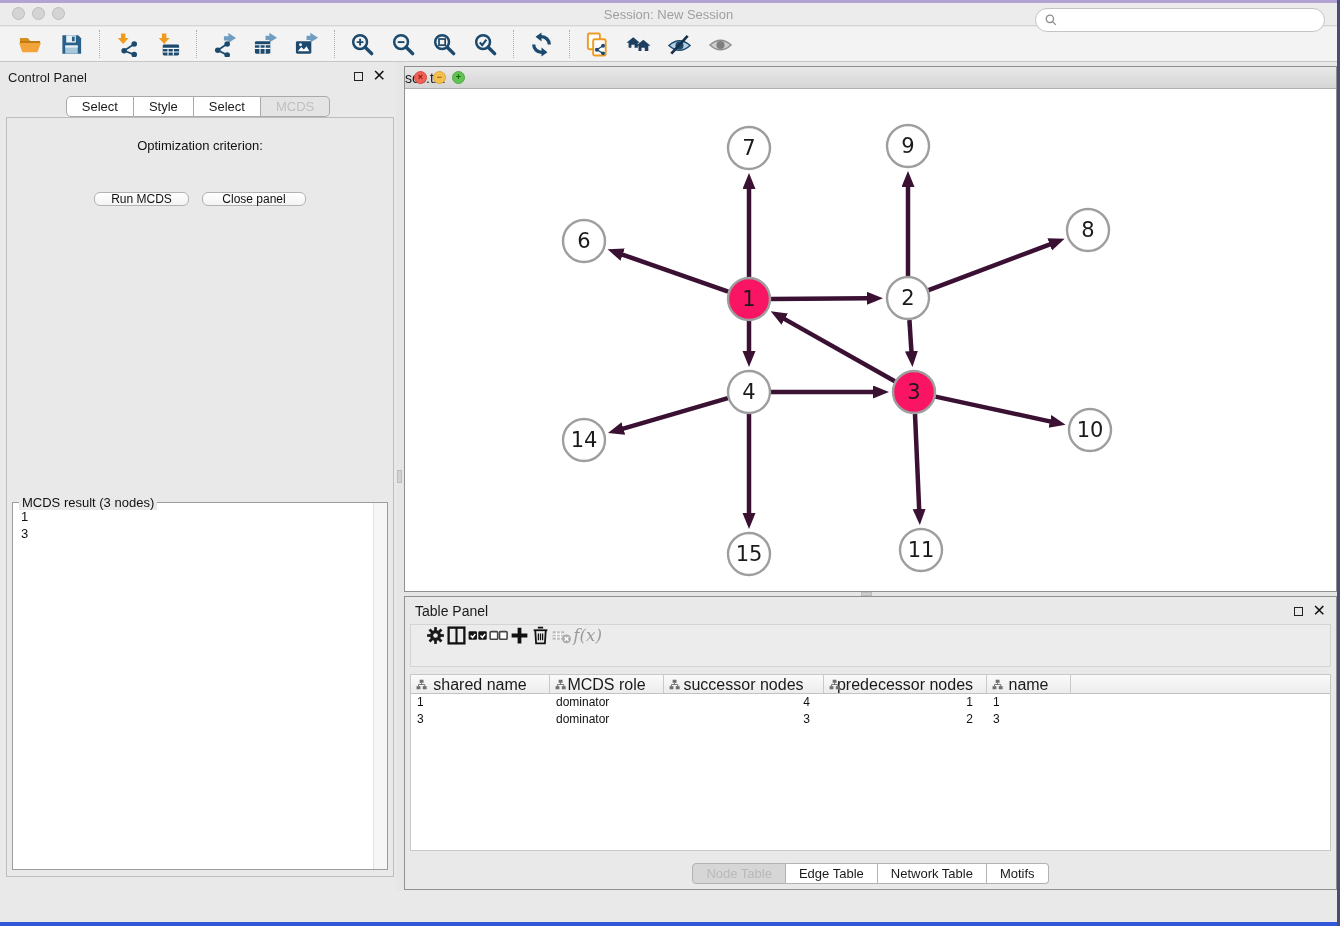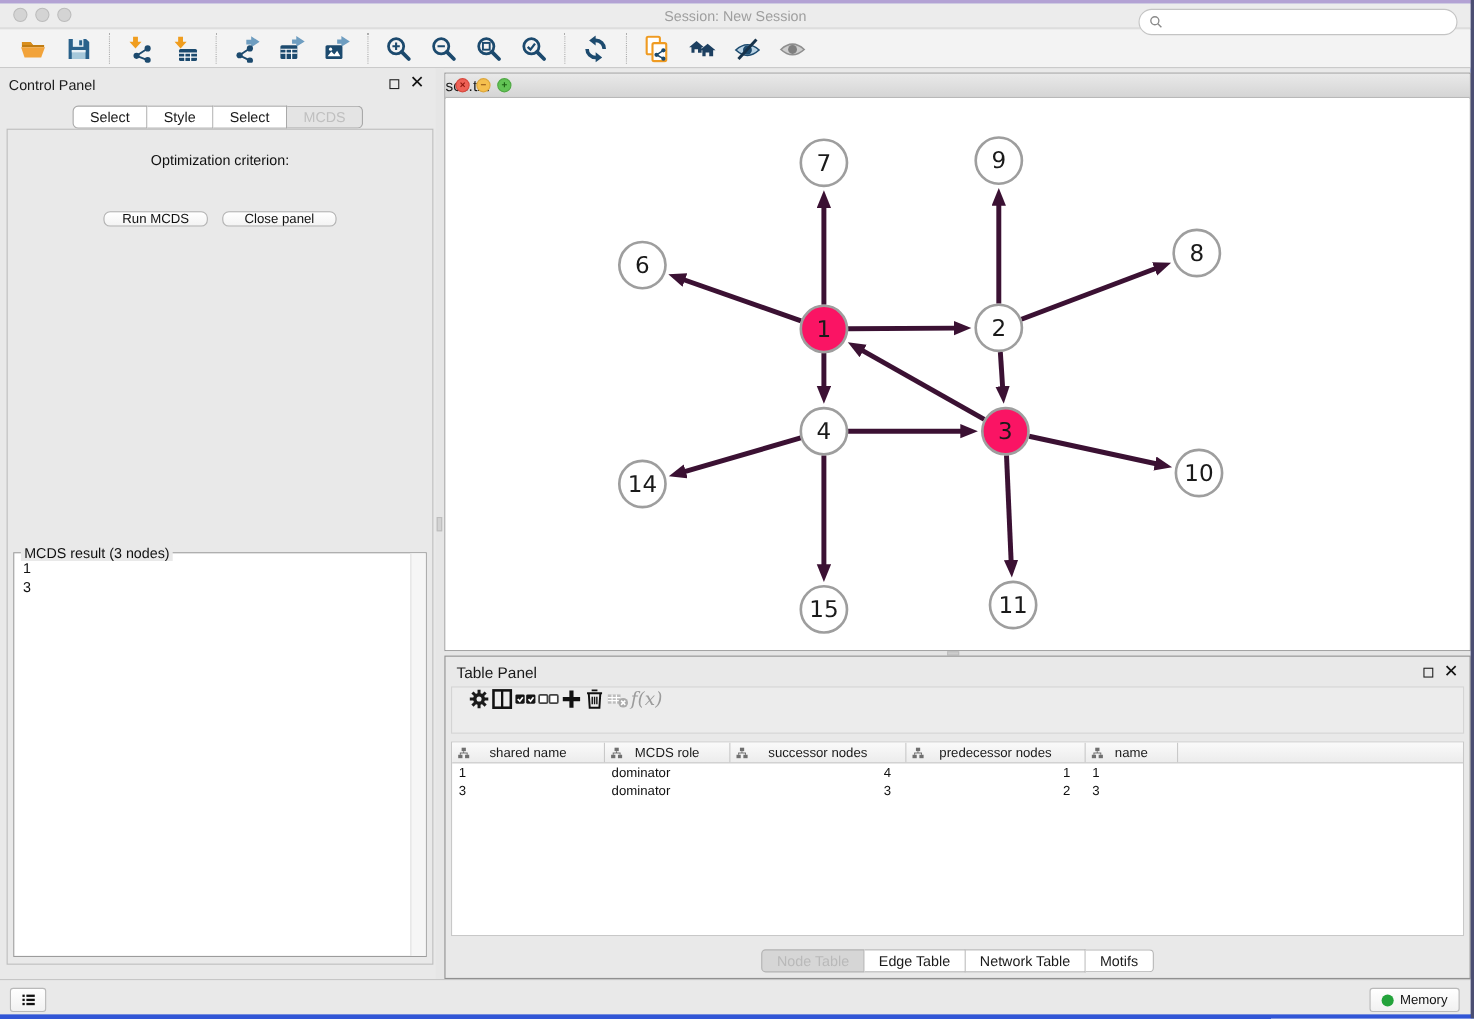--- a/index.html
+++ b/index.html
@@ -65,21 +65,21 @@
   .grip2{position:absolute;left:457px;top:0;width:11px;height:4px;background:#cdcdcd;border:1px solid #bdbdbd}
 
   .tableframe{position:absolute;left:404px;top:593px;width:933px;height:294px;border:1px solid #909090;background:#e9e9e9}
   .tp-title{position:absolute;top:6px;left:10px;font-size:14px;color:#1a1a1a}
   .tp-toolbar{position:absolute;left:5px;right:5px;top:27px;height:43px;background:#ececec;border:1px solid #d4d4d4;display:flex;align-items:flex-start;padding-left:14px}
   .tp-ic{width:21px;height:21px;flex:0 0 auto}
   .tp-ic.wide{width:30px}
   .tp-ic svg{width:100%;height:100%;display:block}
   .ntable{position:absolute;left:5px;right:5px;top:77px;bottom:38px;background:#fff;border:1px solid #c8c8c8;overflow:hidden}
   .thead{display:flex;height:19px;background:linear-gradient(#fafafa,#ececec);border-bottom:1px solid #c2c2c2}
-  .th{position:relative;border-right:1px solid #c9c9c9;font-size:12px;line-height:19px;color:#1a1a1a;text-align:center;flex:0 0 auto}
+  .th{position:relative;border-right:1px solid #c9c9c9;font-size:16px;line-height:19px;color:#1a1a1a;text-align:center;flex:0 0 auto}
   .th.fill{flex:1;border-right:none}
   .th .hic{position:absolute;left:5px;top:4px;width:11px;height:11px}
   .th .hic svg{width:100%;height:100%;display:block}
   .trow{display:flex;height:17px;font-size:12px;line-height:17px;color:#111}
   .td{padding:0 6px;overflow:hidden;white-space:nowrap;flex:0 0 auto}
   .td.r{text-align:right;padding-right:14px}
   .tp-tabs{position:absolute;left:0;right:0;bottom:5px;display:flex;justify-content:center}
   .btab{height:21px;line-height:20px;padding:0 13px;font-size:13px;background:#fff;border:1px solid #b2b2b2;border-left:none;color:#1a1a1a}
   .btab:first-child{border-left:1px solid #b2b2b2;border-radius:4px 0 0 4px}
   .btab:last-child{border-radius:0 4px 4px 0}
@@ -505,37 +505,17 @@
           </div>
       </div>
       <div class="tp-tabs" id="table-tabs">
           <div class="btab sel">Node Table</div>
           <div class="btab">Edge Table</div>
           <div class="btab">Network Table</div>
           <div class="btab">Motifs</div>
         </div>
     </div>
 
-    <div class="statusbar">
-      <div class="sb-left">
-          <span id="list-ic">
-            <svg viewBox="0 0 20 20">
-              <g fill="#111">
-                <rect x="3" y="4" width="2.6" height="2.6"></rect>
-                <rect x="3" y="8.7" width="2.6" height="2.6"></rect>
-                <rect x="3" y="13.4" width="2.6" height="2.6"></rect>
-                <rect x="7.5" y="4" width="9.5" height="2.6"></rect>
-                <rect x="7.5" y="8.7" width="9.5" height="2.6"></rect>
-                <rect x="7.5" y="13.4" width="9.5" height="2.6"></rect>
-              </g>
-            </svg>
-          </span>
-        </div>
-      <div class="memory">
-        <span class="memdot" id="memdot" style="background: rgb(35, 163, 59);"></span>
-        <span>Memory</span>
-      </div>
-    </div>
 
   </div>
   <div class="edge-top"></div>
   <div class="edge-right"></div>
 </div>
 
 </body></html>

